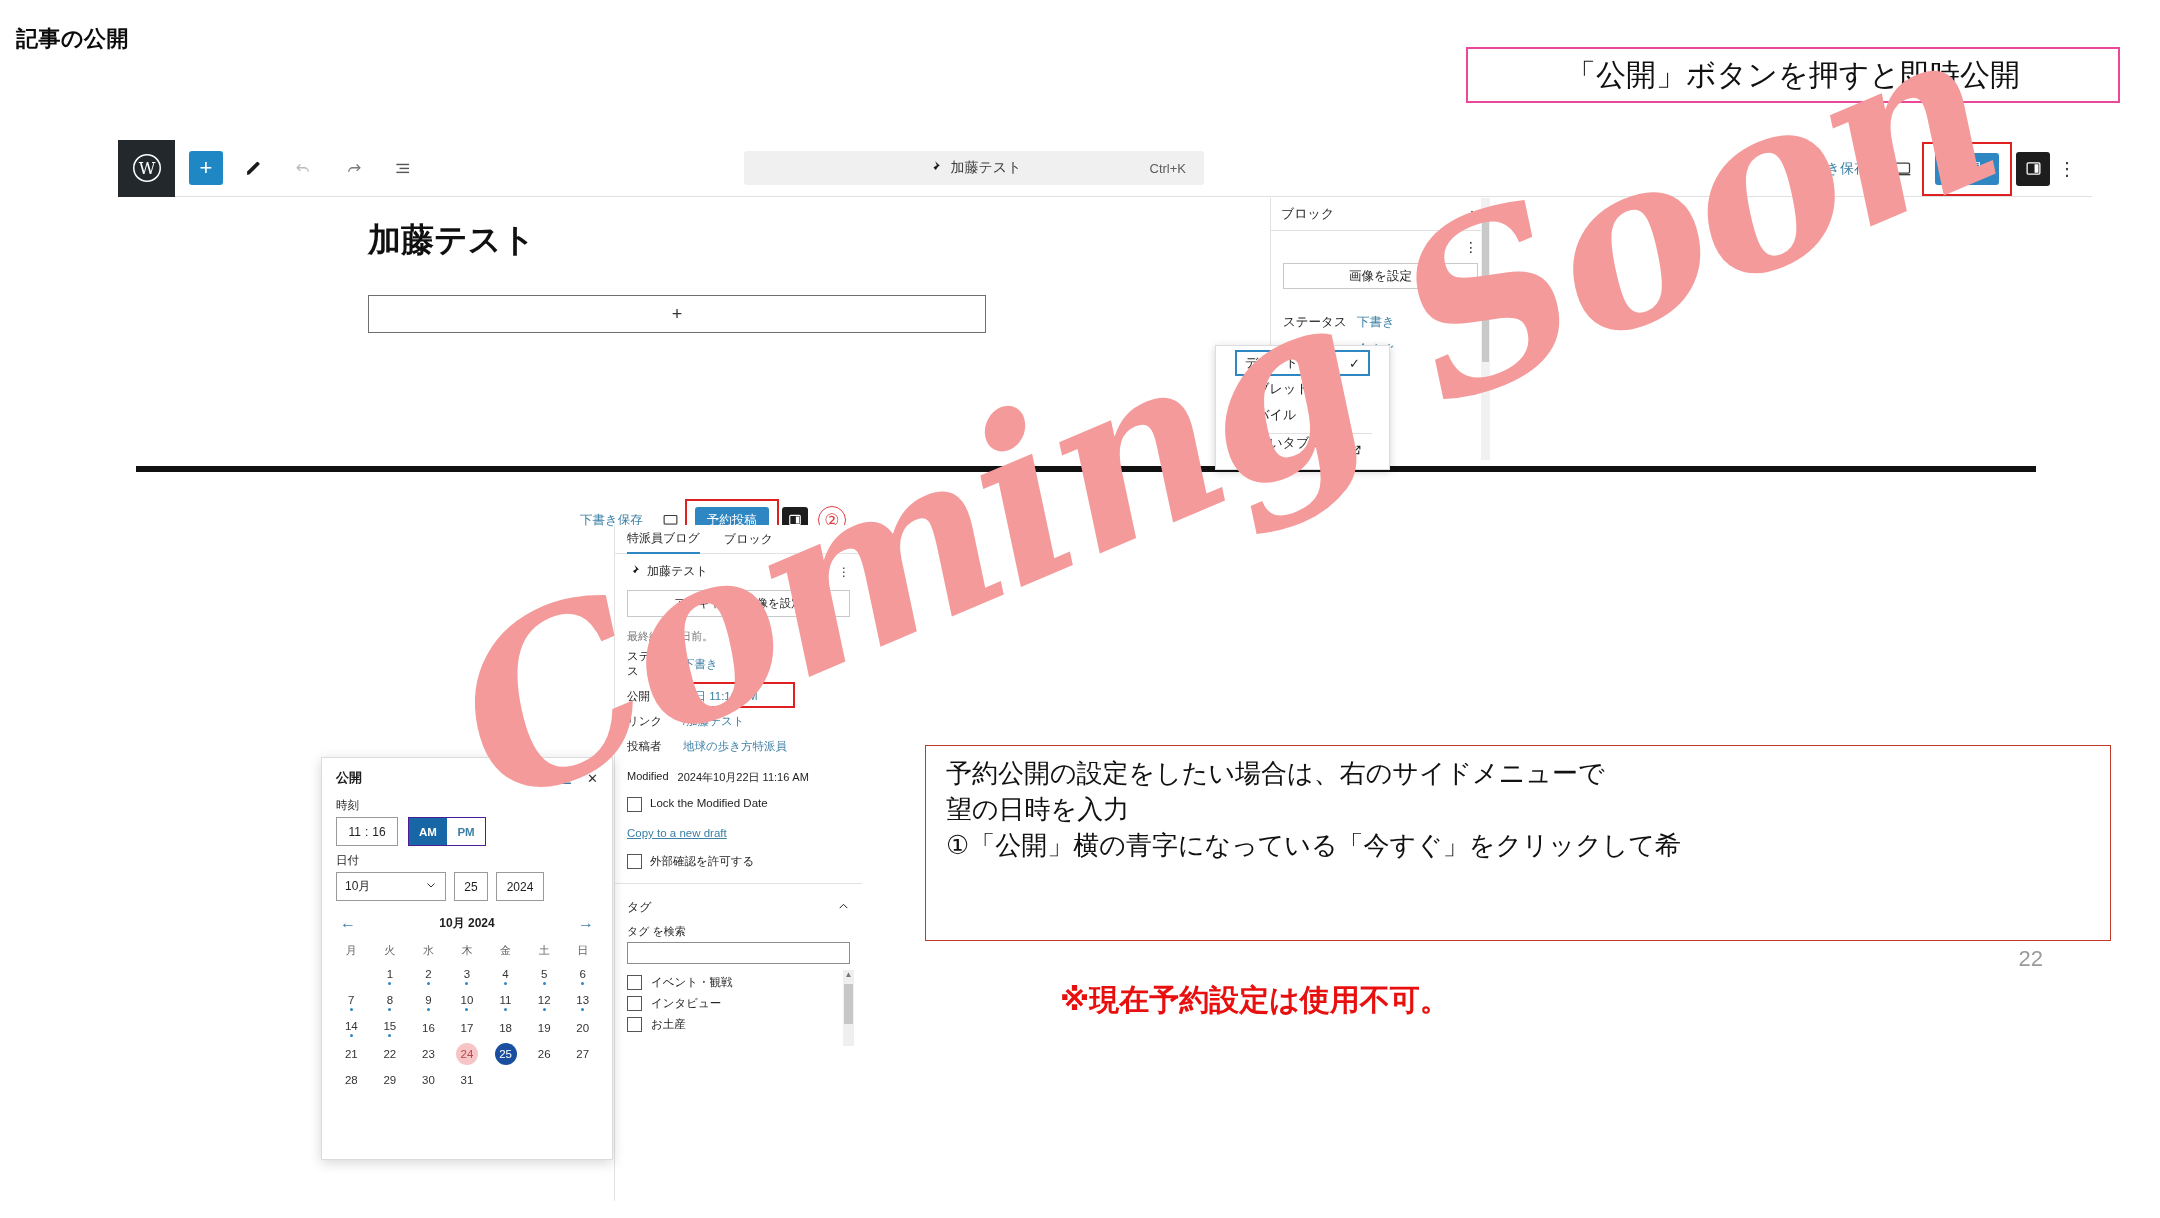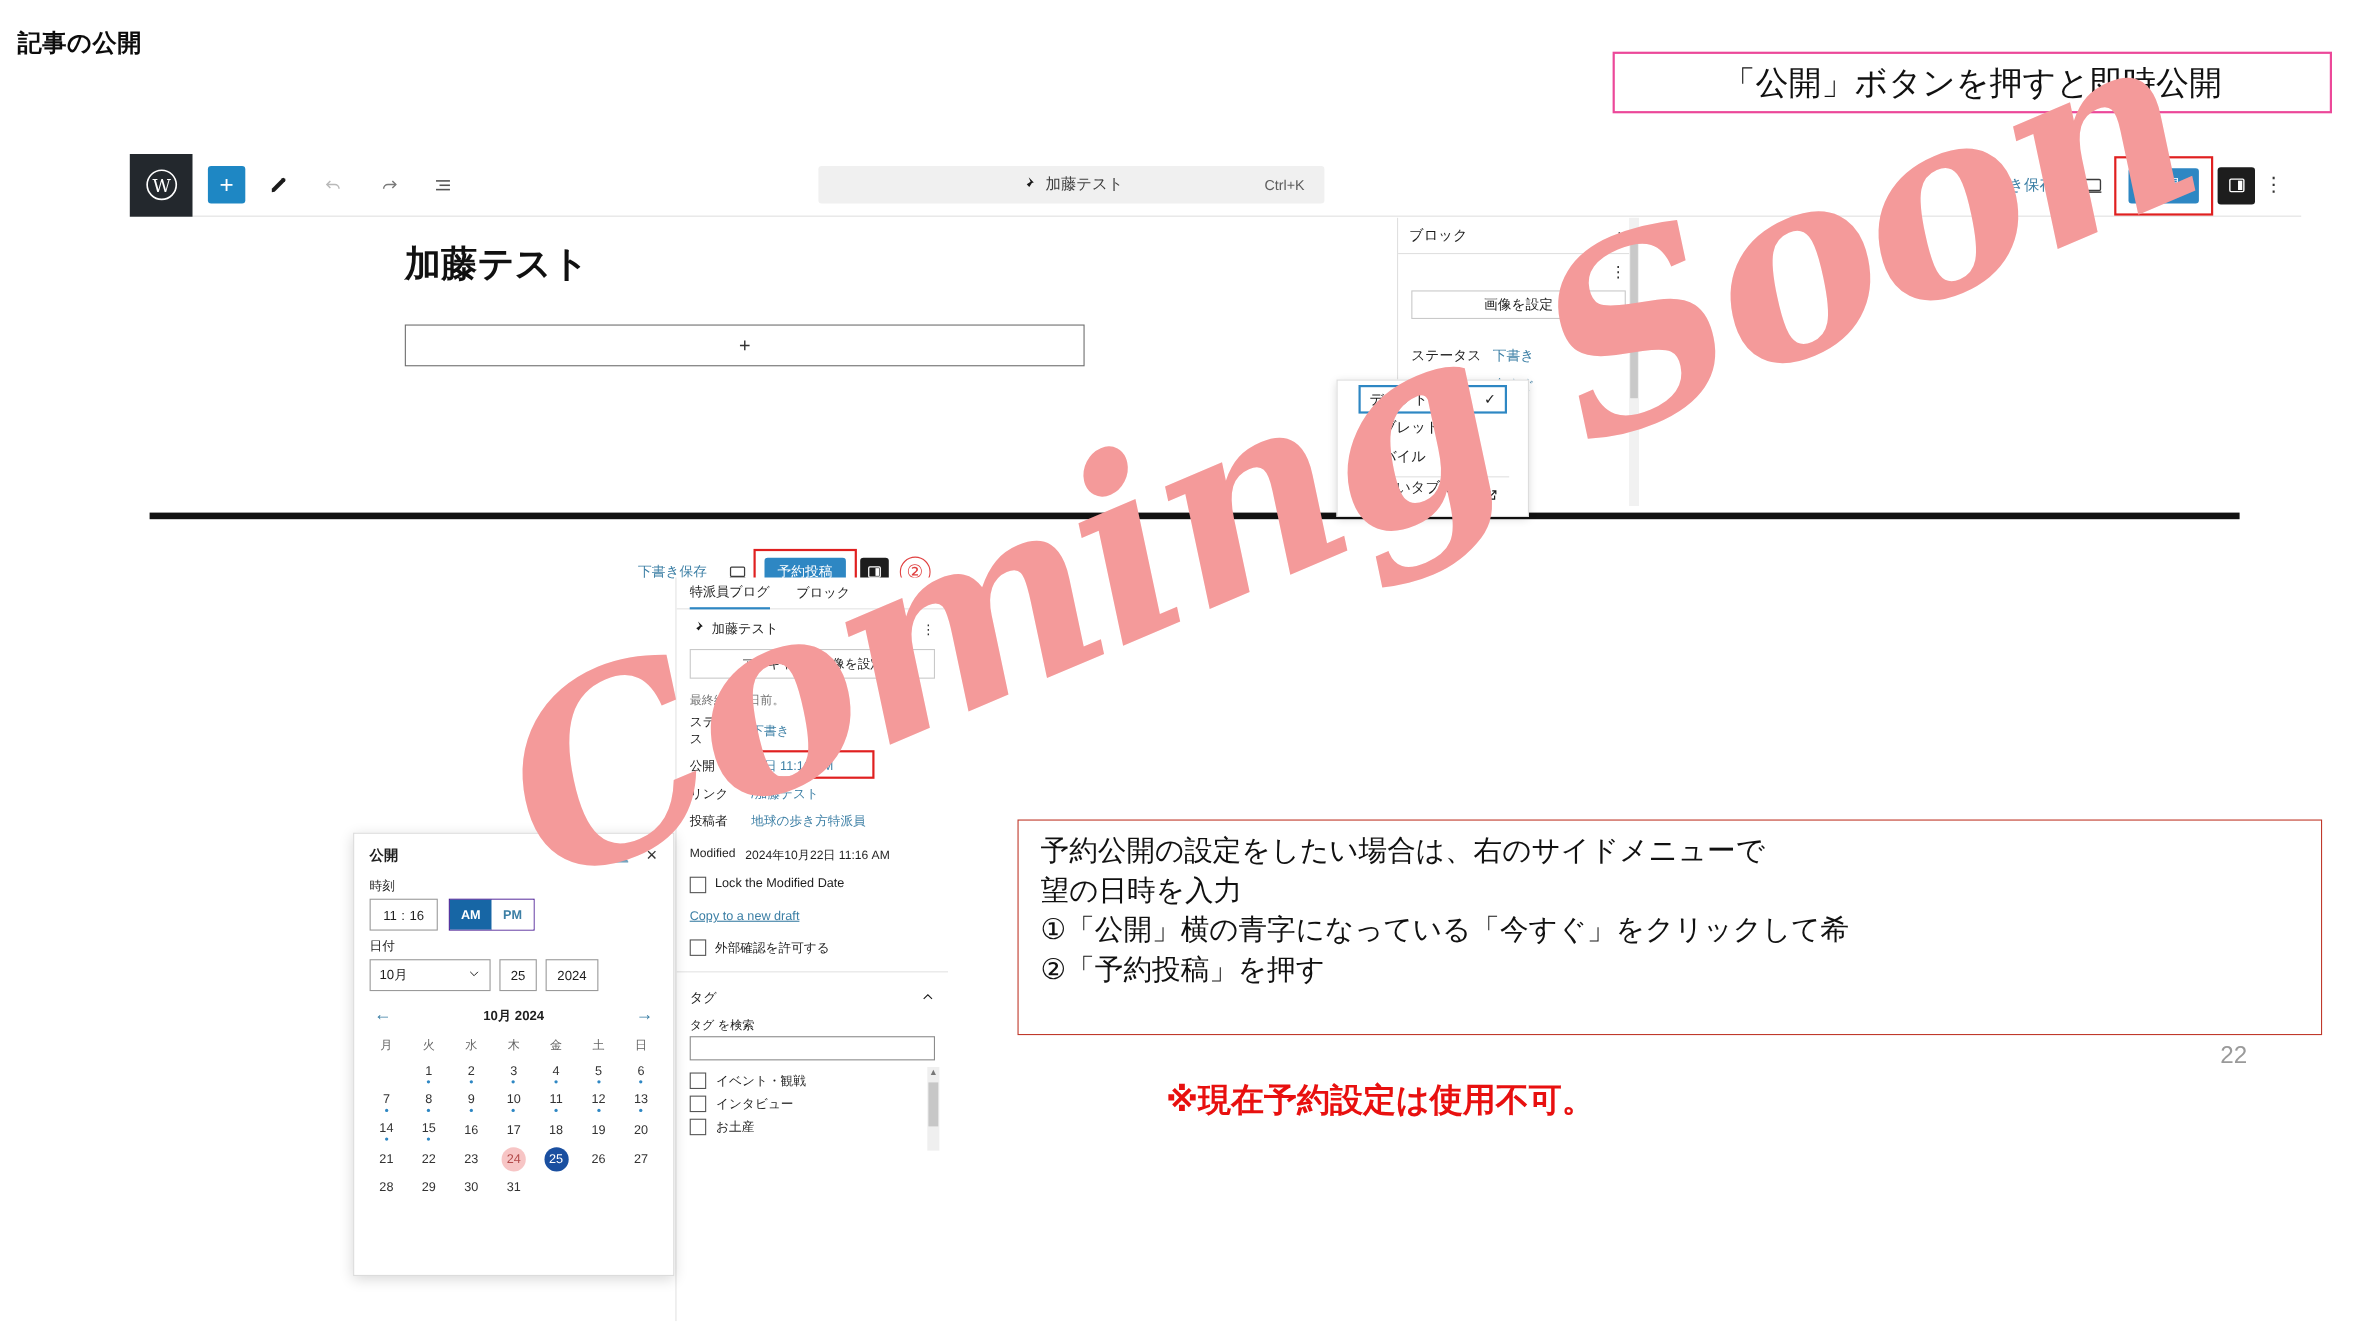--- a/index.html
+++ b/index.html
@@ -659,21 +659,20 @@
         <div class="cal-cell">
           <span class="num">31</span>
         </div>
       </div>
   </div>
 
   <div class="instr-box">
     <div>予約公開の設定をしたい場合は、右のサイドメニューで</div>
     <div>望の日時を入力</div>
     <div>①「公開」横の青字になっている「今すぐ」をクリックして希</div>
-    <div>②「予約投稿」を押す</div>
   </div>
 
   <div class="warn-text">※現在予約設定は使用不可。</div>
 
   <div class="watermark">
     <span>Coming Soon</span>
   </div>
 
   <div class="page-num">22</div>
 </div>

